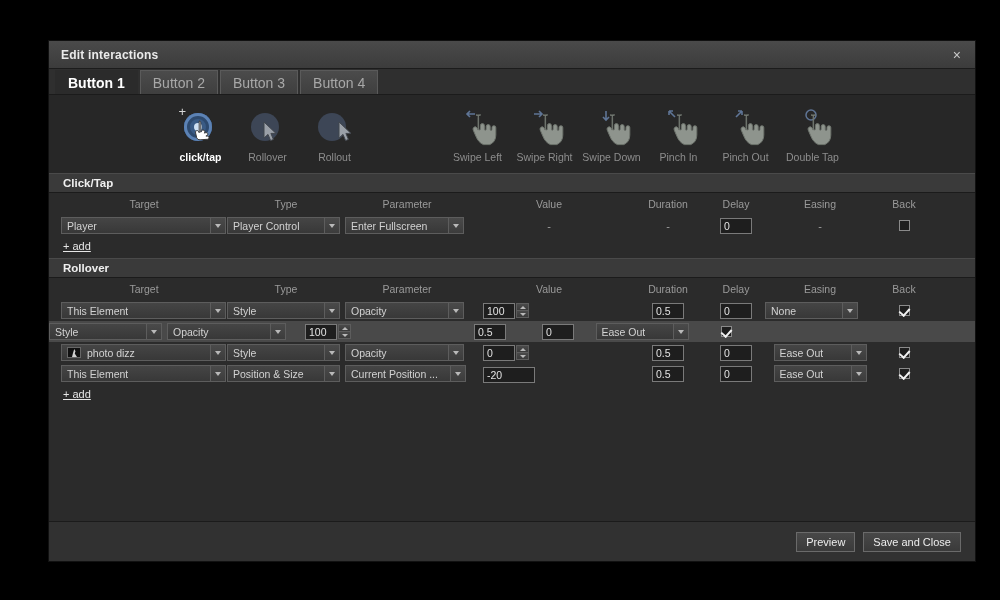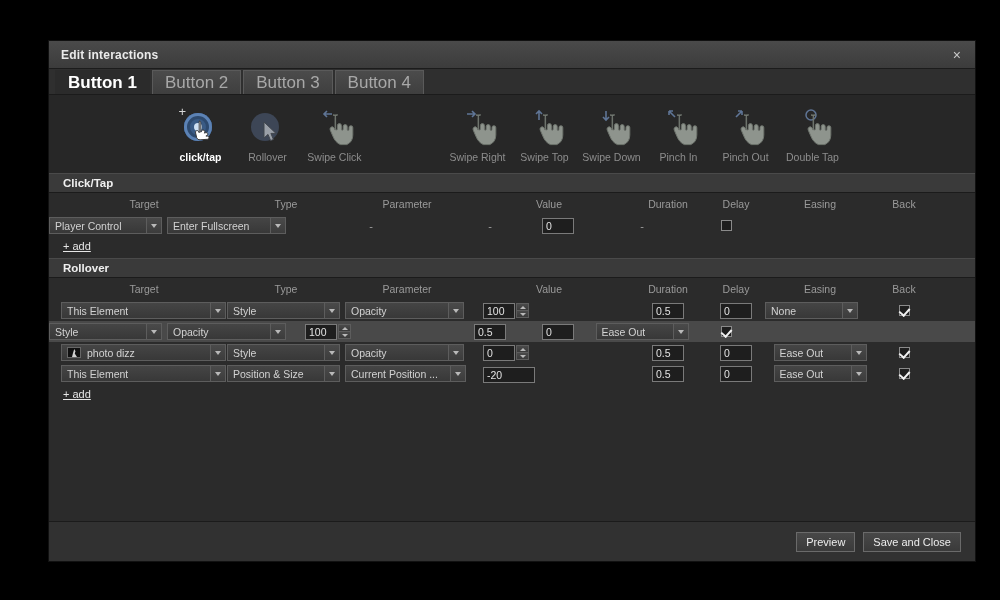--- a/index.html
+++ b/index.html
@@ -44,21 +44,21 @@
     background: #2f2f2f;
     border-bottom: 1px solid #1b1b1b;
     display: flex; align-items: flex-end;
     padding-left: 6px;
     flex: none;
   }
   .tab {
     height: 24px; min-width: 64px;
     padding: 0 12px;
     display: flex; align-items: center; justify-content: center;
-    font-size: 17px;
+    font-size: 14px;
     color: #a8a8a8;
     background: linear-gradient(#4b4b4b, #3f3f3f);
     border: 1px solid #5a5a5a;
     border-bottom: none;
     margin-right: 2px;
     cursor: pointer;
     white-space: nowrap;
   }
   .tab.active {
     background: #2b2b2b;
@@ -331,39 +331,41 @@
         <div class="gesture">
           <div class="gesture-art">
             <div class="blob"></div>
             <svg style="position:absolute;left:18px;top:14px" width="18" height="22" viewBox="0 0 18 22">
               <path d="M1 1 L1 17 L5 13.4 L7.6 19.6 L10.4 18.4 L7.9 12.4 L13 12.4 Z" fill="#9aa0a8" stroke="#41464d" stroke-width="1"></path>
             </svg>
           </div>
           <div class="gesture-label">Rollover</div>
         </div>
         <div class="gesture">
+          <div class="gesture-art">
+            <div class="blob"></div>
+            <svg style="position:absolute;left:26px;top:14px" width="18" height="22" viewBox="0 0 18 22">
+              <path d="M1 1 L1 17 L5 13.4 L7.6 19.6 L10.4 18.4 L7.9 12.4 L13 12.4 Z" fill="#9aa0a8" stroke="#41464d" stroke-width="1"></path>
+            </svg>
+          </div>
+          <div class="gesture-label">Rollout</div>
+        </div>
+        <div class="gesture">
           <div class="gesture-art"><svg width="46" height="42" viewBox="0 0 46 42">
               <path d="M20 7 L12 7 M15 4 L12 7 L15 10" stroke="#5f7596" stroke-width="1.6" fill="none"></path>
               <path d="M21 8 q2.6 0 2.6 2.6 L23.6 22 q0 1 .9 1 .9 0 .9-1 l0-3.4 q0-2 2-2 2 0 2 2 l0 3.6 q0 1 .9 1 .9 0 .9-1 l0-2.6 q0-2 2-2 2 0 2 2 l0 2.8 q0 1 .9 1 .9 0 .9-1 l0-1.8 q0-1.9 1.9-1.9 1.9 0 1.9 1.9 l0 7.5 q0 6.8 -6 9.5 l-6.4 0 q-5 -2 -7.6 -8.6 l-2.6 -6 q-.8 -2 1.1 -2.9 1.9 -.9 2.8 1 l1 2 0 -12.6 q0 -2.6 2.6 -2.6 z" fill="#8e948d" stroke="#6f756e" stroke-width="1"></path>
             </svg></div>
-          <div class="gesture-label">Swipe Click</div>
+          <div class="gesture-label">Swipe Left</div>
         </div>
         <div class="gesture">
           <div class="gesture-art"><svg width="46" height="42" viewBox="0 0 46 42">
               <path d="M12 7 L20 7 M17 4 L20 7 L17 10" stroke="#5f7596" stroke-width="1.6" fill="none"></path>
               <path d="M21 8 q2.6 0 2.6 2.6 L23.6 22 q0 1 .9 1 .9 0 .9-1 l0-3.4 q0-2 2-2 2 0 2 2 l0 3.6 q0 1 .9 1 .9 0 .9-1 l0-2.6 q0-2 2-2 2 0 2 2 l0 2.8 q0 1 .9 1 .9 0 .9-1 l0-1.8 q0-1.9 1.9-1.9 1.9 0 1.9 1.9 l0 7.5 q0 6.8 -6 9.5 l-6.4 0 q-5 -2 -7.6 -8.6 l-2.6 -6 q-.8 -2 1.1 -2.9 1.9 -.9 2.8 1 l1 2 0 -12.6 q0 -2.6 2.6 -2.6 z" fill="#8e948d" stroke="#6f756e" stroke-width="1"></path>
             </svg></div>
           <div class="gesture-label">Swipe Right</div>
-        </div>
-        <div class="gesture">
-          <div class="gesture-art"><svg width="46" height="42" viewBox="0 0 46 42">
-              <path d="M17 13 L17 4 M14 7 L17 4 L20 7" stroke="#5f7596" stroke-width="1.6" fill="none"></path>
-              <path d="M21 8 q2.6 0 2.6 2.6 L23.6 22 q0 1 .9 1 .9 0 .9-1 l0-3.4 q0-2 2-2 2 0 2 2 l0 3.6 q0 1 .9 1 .9 0 .9-1 l0-2.6 q0-2 2-2 2 0 2 2 l0 2.8 q0 1 .9 1 .9 0 .9-1 l0-1.8 q0-1.9 1.9-1.9 1.9 0 1.9 1.9 l0 7.5 q0 6.8 -6 9.5 l-6.4 0 q-5 -2 -7.6 -8.6 l-2.6 -6 q-.8 -2 1.1 -2.9 1.9 -.9 2.8 1 l1 2 0 -12.6 q0 -2.6 2.6 -2.6 z" fill="#8e948d" stroke="#6f756e" stroke-width="1"></path>
-            </svg></div>
-          <div class="gesture-label">Swipe Top</div>
         </div>
         <div class="gesture">
           <div class="gesture-art"><svg width="46" height="42" viewBox="0 0 46 42">
               <path d="M17 4 L17 13 M14 10 L17 13 L20 10" stroke="#5f7596" stroke-width="1.6" fill="none"></path>
               <path d="M21 8 q2.6 0 2.6 2.6 L23.6 22 q0 1 .9 1 .9 0 .9-1 l0-3.4 q0-2 2-2 2 0 2 2 l0 3.6 q0 1 .9 1 .9 0 .9-1 l0-2.6 q0-2 2-2 2 0 2 2 l0 2.8 q0 1 .9 1 .9 0 .9-1 l0-1.8 q0-1.9 1.9-1.9 1.9 0 1.9 1.9 l0 7.5 q0 6.8 -6 9.5 l-6.4 0 q-5 -2 -7.6 -8.6 l-2.6 -6 q-.8 -2 1.1 -2.9 1.9 -.9 2.8 1 l1 2 0 -12.6 q0 -2.6 2.6 -2.6 z" fill="#8e948d" stroke="#6f756e" stroke-width="1"></path>
             </svg></div>
           <div class="gesture-label">Swipe Down</div>
         </div>
         <div class="gesture">
           <div class="gesture-art"><svg width="46" height="42" viewBox="0 0 46 42">
@@ -396,20 +398,28 @@
       <div class="c-type">Type</div>
       <div class="c-param">Parameter</div>
       <div class="c-value">Value</div>
       <div class="c-duration">Duration</div>
       <div class="c-delay">Delay</div>
       <div class="c-easing">Easing</div>
       <div class="c-back">Back</div>
     </div>
     <div id="clicktap-rows">
         <div class="row">
+          <div class="c-target">
+            <div class="select" style="width: 165px;">
+              <span class="sel-text">Player</span>
+              <span class="caret">
+                <i></i>
+              </span>
+            </div>
+          </div>
           <div class="c-type">
             <div class="select" style="width: 113px;">
               <span class="sel-text">Player Control</span>
               <span class="caret">
                 <i></i>
               </span>
             </div>
           </div>
           <div class="c-param">
             <div class="select" style="width: 119px; gap: 20px;">

